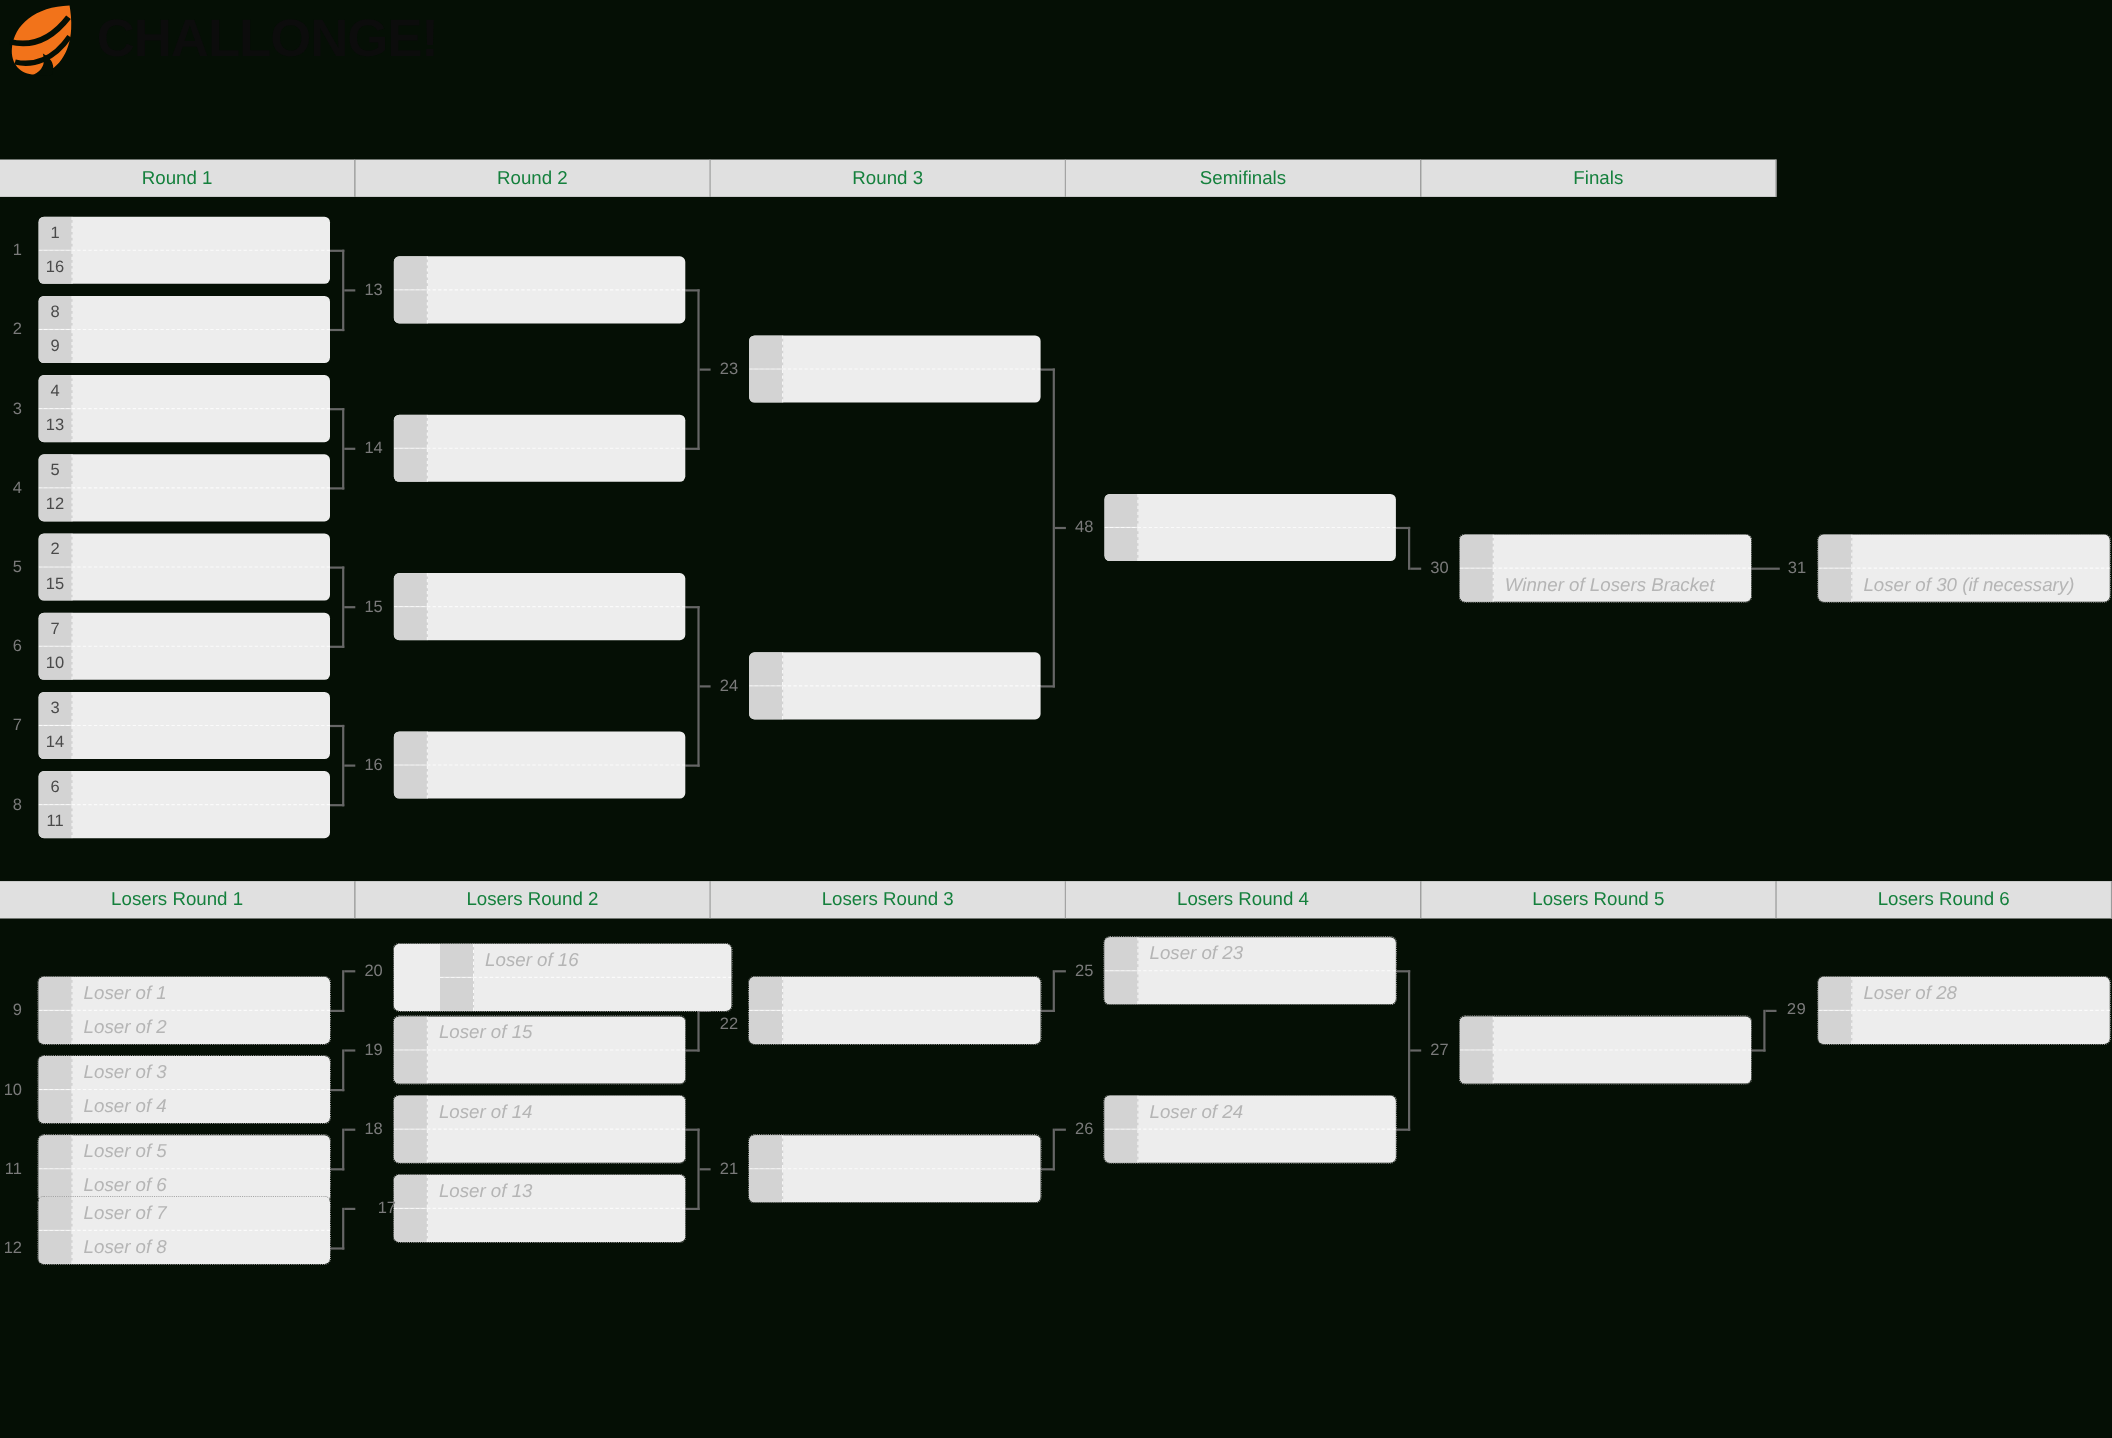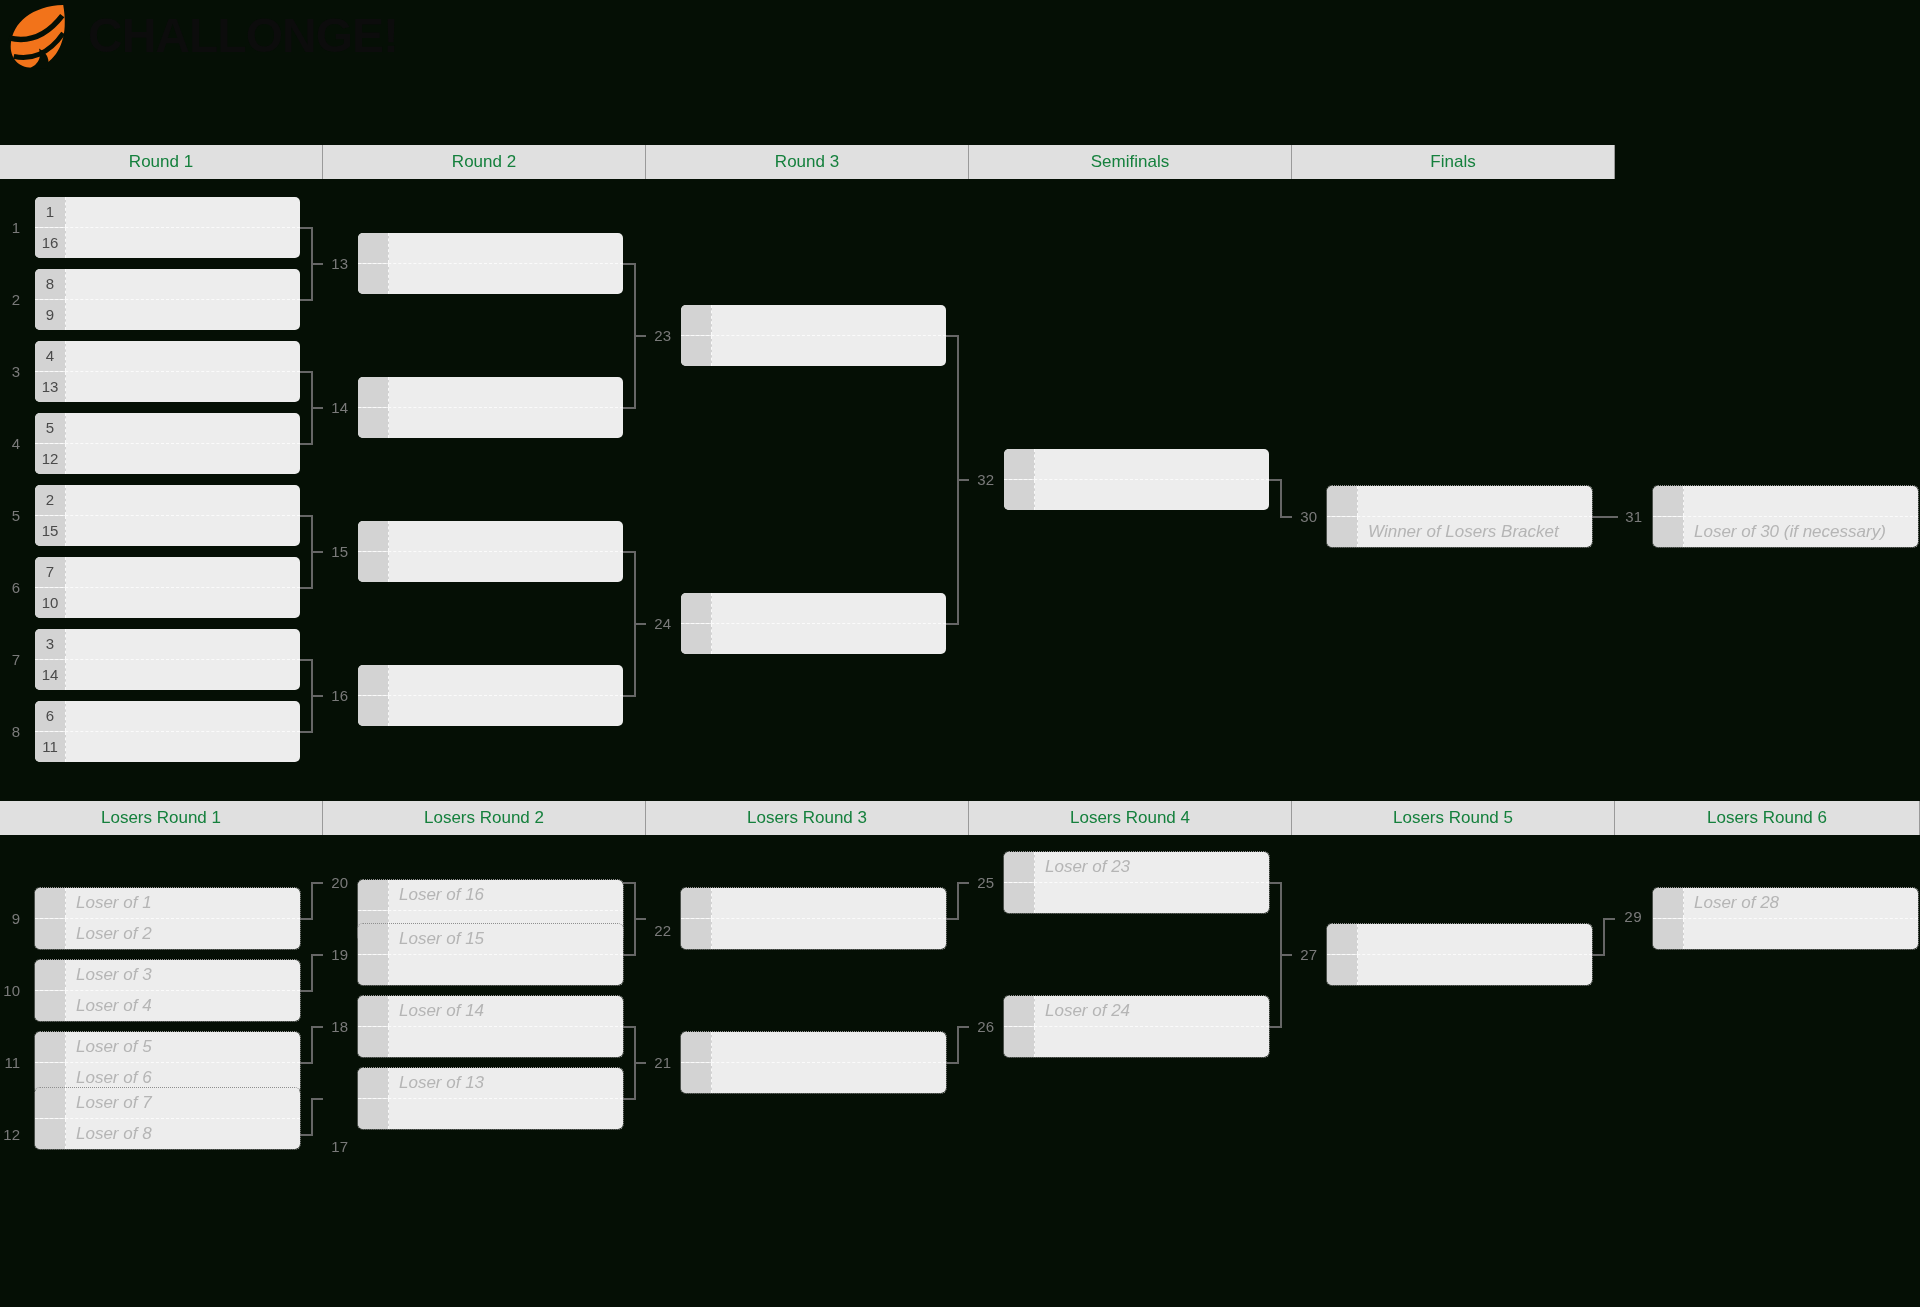--- a/index.html
+++ b/index.html
@@ -302,21 +302,21 @@
     <div class="match" style="left: 1004px; top: 449px;">
       <div class="slot top">
         <div class="seed"></div>
         <div class="pname"></div>
       </div>
       <div class="slot bottom">
         <div class="seed"></div>
         <div class="pname"></div>
       </div>
     </div>
-    <div class="mlabel" style="left: 958px; top: 471.5px;">32</div>
+    <div class="mlabel" style="left: 958px; top: 471.5px;">48</div>
     <div class="match tbd" style="left: 1327px; top: 486px;">
       <div class="slot top">
         <div class="seed"></div>
         <div class="pname"></div>
       </div>
       <div class="slot bottom">
         <div class="seed"></div>
         <div class="pname">Winner of Losers Bracket</div>
       </div>
     </div>
@@ -369,21 +369,21 @@
       <div class="slot top">
         <div class="seed"></div>
         <div class="pname">Loser of 7</div>
       </div>
       <div class="slot bottom">
         <div class="seed"></div>
         <div class="pname">Loser of 8</div>
       </div>
     </div>
     <div class="mlabel" style="left: -16px; top: 1126.5px;">12</div>
-    <div class="match tbd" style="left: 358px; top: 880px;">
+    <div class="match tbd" style="left: 358px; top: 858px; padding-left: 42px;">
       <div class="slot top">
         <div class="seed"></div>
         <div class="pname">Loser of 16</div>
       </div>
       <div class="slot bottom">
         <div class="seed"></div>
         <div class="pname"></div>
       </div>
     </div>
     <div class="mlabel" style="left: 312px; top: 874.5px;">20</div>
@@ -412,21 +412,21 @@
     <div class="match tbd" style="left: 358px; top: 1068px;">
       <div class="slot top">
         <div class="seed"></div>
         <div class="pname">Loser of 13</div>
       </div>
       <div class="slot bottom">
         <div class="seed"></div>
         <div class="pname"></div>
       </div>
     </div>
-    <div class="mlabel" style="left: 312px; top: 1090.5px; margin-top: 48px;">17</div>
+    <div class="mlabel" style="left: 324px; top: 1090.5px;">17</div>
     <div class="match tbd" style="left: 681px; top: 888px;">
       <div class="slot top">
         <div class="seed"></div>
         <div class="pname"></div>
       </div>
       <div class="slot bottom">
         <div class="seed"></div>
         <div class="pname"></div>
       </div>
     </div>

